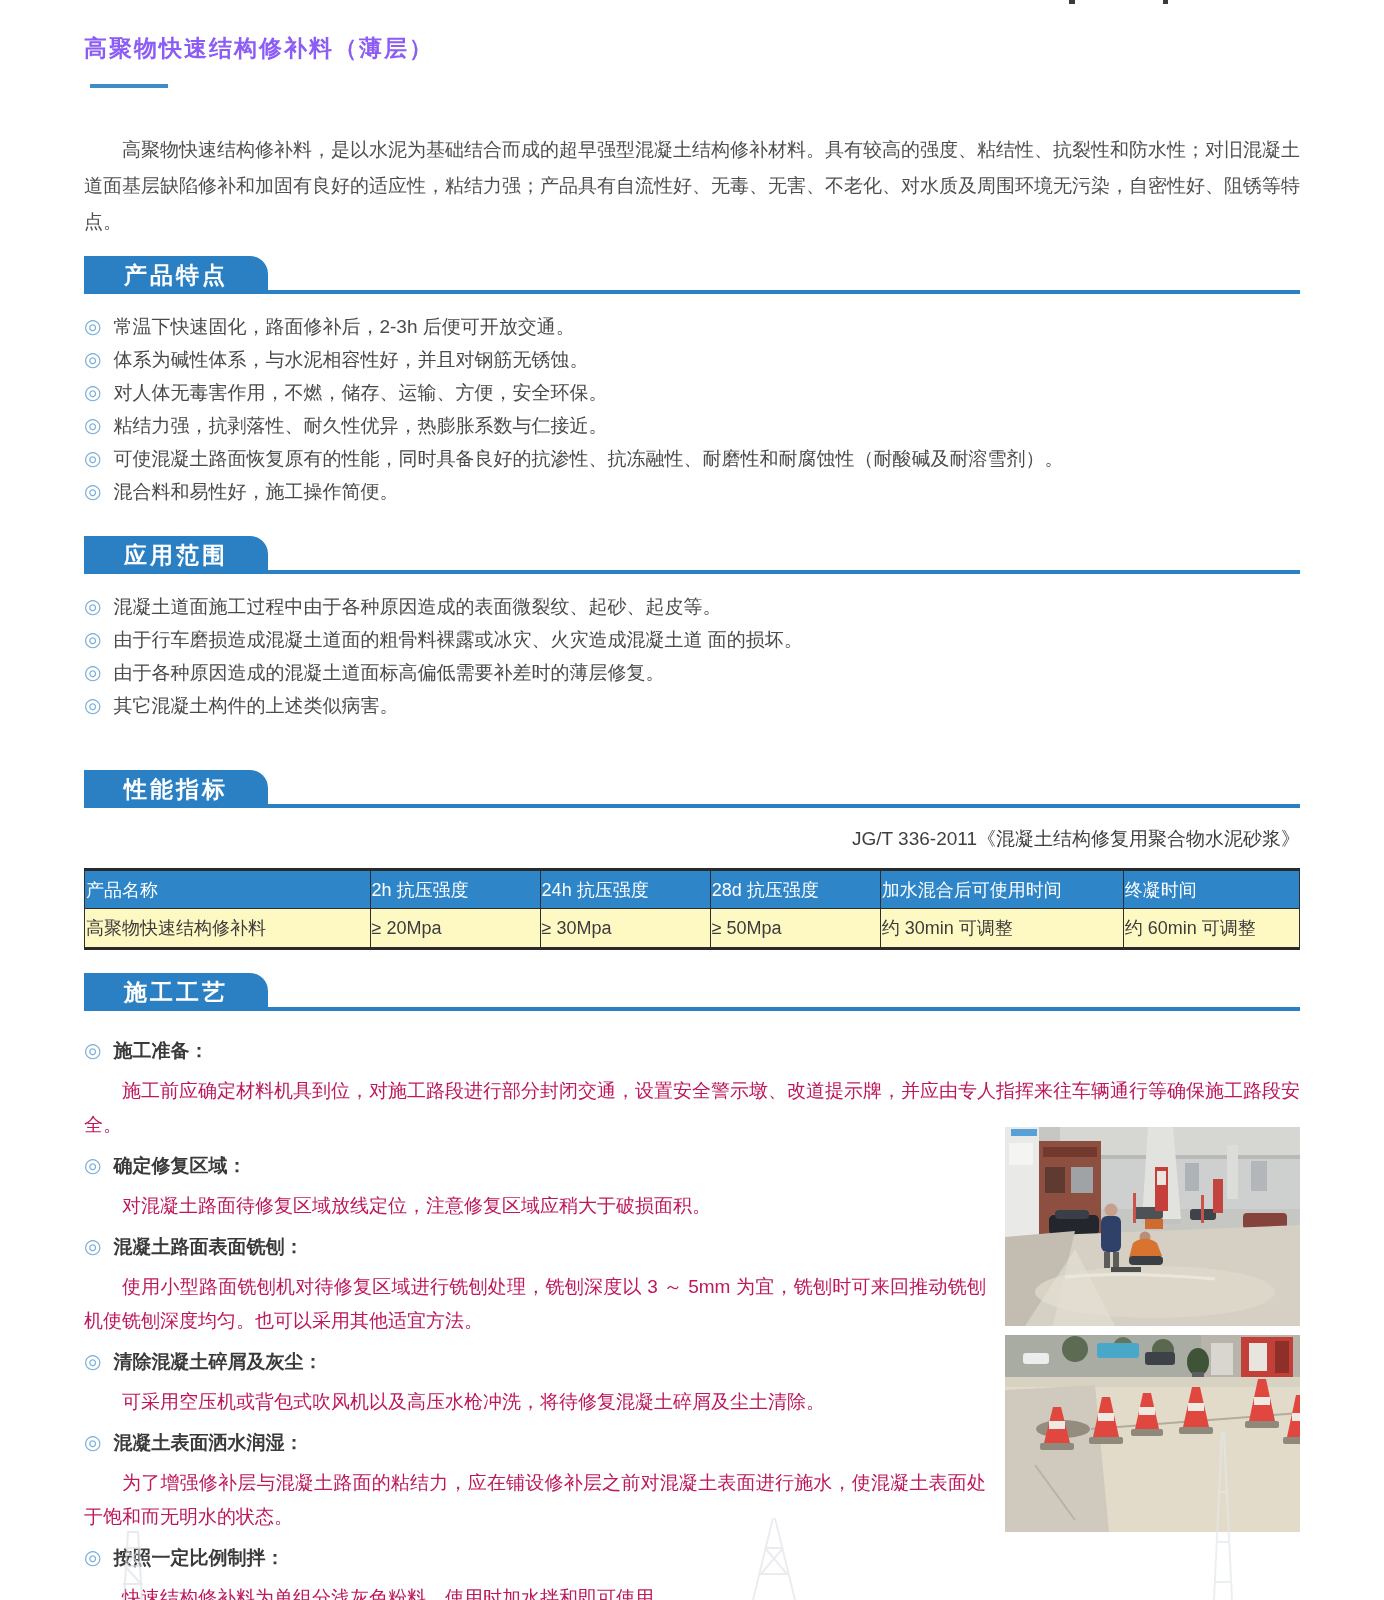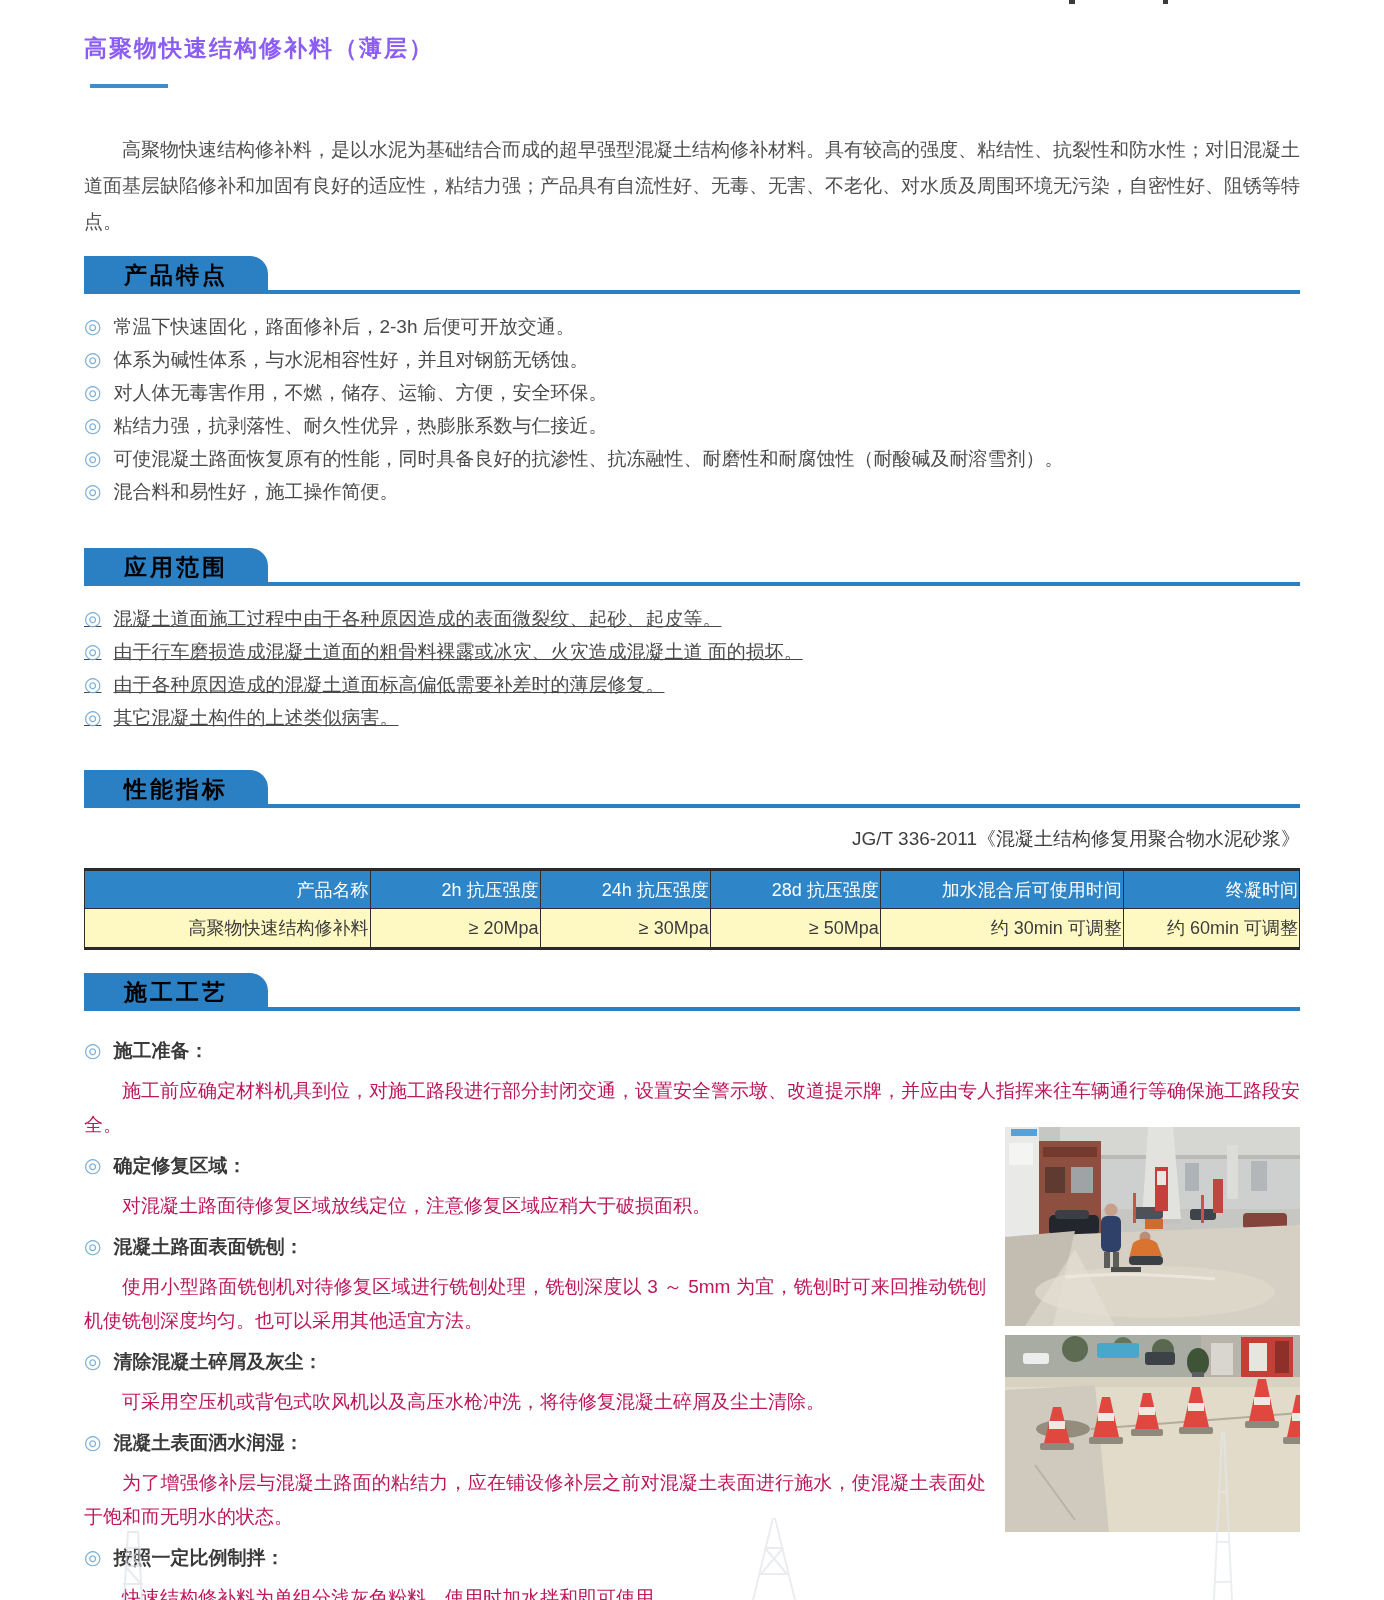--- a/index.html
+++ b/index.html
@@ -11,31 +11,31 @@
   .page-title{position:absolute;left:84px;top:18px;font-size:23px;font-weight:700;
               color:#8b5cf6;letter-spacing:2px;white-space:nowrap;}
   .title-dash{position:absolute;left:90px;top:84px;width:78px;height:4px;background:#3f8cc7;}
   .intro{position:absolute;left:84px;top:132px;width:1216px;font-size:19px;line-height:36px;
          color:#4f4f4f;text-align:justify;text-indent:2em;margin:0;}
   
   .section{position:absolute;left:84px;width:1216px;}
   .sec-head{position:relative;height:38px;}
   .sec-rule{position:absolute;left:0;right:0;bottom:0;height:4px;background:#2b80c4;}
   .badge{position:absolute;left:0;top:0;height:38px;line-height:38px;background:#2b80c4;
-         color:#000000;font-size:23px;font-weight:700;letter-spacing:3px;
+         color:#ffffff;font-size:23px;font-weight:700;letter-spacing:3px;
          padding:0 40px;border-radius:0 18px 0 0;z-index:2;}
   
   ul.bullets{list-style:none;margin:16px 0 0 0;padding:0;}
   ul.bullets li{line-height:33px;font-size:19px;color:#4a4a4a;white-space:nowrap;}
   .mk{color:#79aed7;font-size:20px;margin-right:12px;}
   
   .tbl-caption{margin:16px 0 0 0;text-align:right;font-size:19px;color:#3f3f3f;line-height:30px;}
   table.perf{border-collapse:collapse;width:100%;margin-top:14px;
              border-top:3px solid #2a2a2a;border-bottom:3px solid #2a2a2a;}
-  table.perf th,table.perf td{border:1px solid #2e2e2e;text-align:right;font-weight:400;}
+  table.perf th,table.perf td{border:1px solid #2e2e2e;text-align:left;font-weight:400;}
   table.perf th{background:#2e86c8;color:#ffffff;font-size:18px;height:35px;}
   table.perf td{background:#fef9c3;color:#3c3c3c;font-size:18px;height:36px;}
   table.perf col.c1{width:23.5%;} table.perf col.c2{width:14%;}
   table.perf col.c3{width:14%;}   table.perf col.c4{width:14%;}
   table.perf col.c5{width:20%;}   table.perf col.c6{width:14.5%;}
   
   .step{margin:0;}
   .step-label{line-height:46px;font-size:19px;color:#3a3a3a;}
   .step-label b{font-weight:700;color:#3a3a3a;}
   .step-line{margin:0;font-size:19px;line-height:34px;color:#be185d;
@@ -66,21 +66,21 @@
   <ul class="bullets" id="features-list">
       <li><span class="mk">◎</span><span>常温下快速固化，路面修补后，2-3h 后便可开放交通。</span></li>
       <li><span class="mk">◎</span><span>体系为碱性体系，与水泥相容性好，并且对钢筋无锈蚀。</span></li>
       <li><span class="mk">◎</span><span>对人体无毒害作用，不燃，储存、运输、方便，安全环保。</span></li>
       <li><span class="mk">◎</span><span>粘结力强，抗剥落性、耐久性优异，热膨胀系数与仁接近。</span></li>
       <li><span class="mk">◎</span><span>可使混凝土路面恢复原有的性能，同时具备良好的抗渗性、抗冻融性、耐磨性和耐腐蚀性（耐酸碱及耐溶雪剂）。</span></li>
       <li><span class="mk">◎</span><span>混合料和易性好，施工操作简便。</span></li>
     </ul>
 </section>
 
-<section class="section" style="top:548px;text-decoration:underline;">
+<section class="section" style="top:536px;">
   <div class="sec-head">
     <div class="sec-rule"></div>
     <div class="badge">应用范围</div>
   </div>
   <ul class="bullets" id="applications-list">
       <li><span class="mk">◎</span><span>混凝土道面施工过程中由于各种原因造成的表面微裂纹、起砂、起皮等。</span></li>
       <li><span class="mk">◎</span><span>由于行车磨损造成混凝土道面的粗骨料裸露或冰灾、火灾造成混凝土道 面的损坏。</span></li>
       <li><span class="mk">◎</span><span>由于各种原因造成的混凝土道面标高偏低需要补差时的薄层修复。</span></li>
       <li><span class="mk">◎</span><span>其它混凝土构件的上述类似病害。</span></li>
     </ul>

